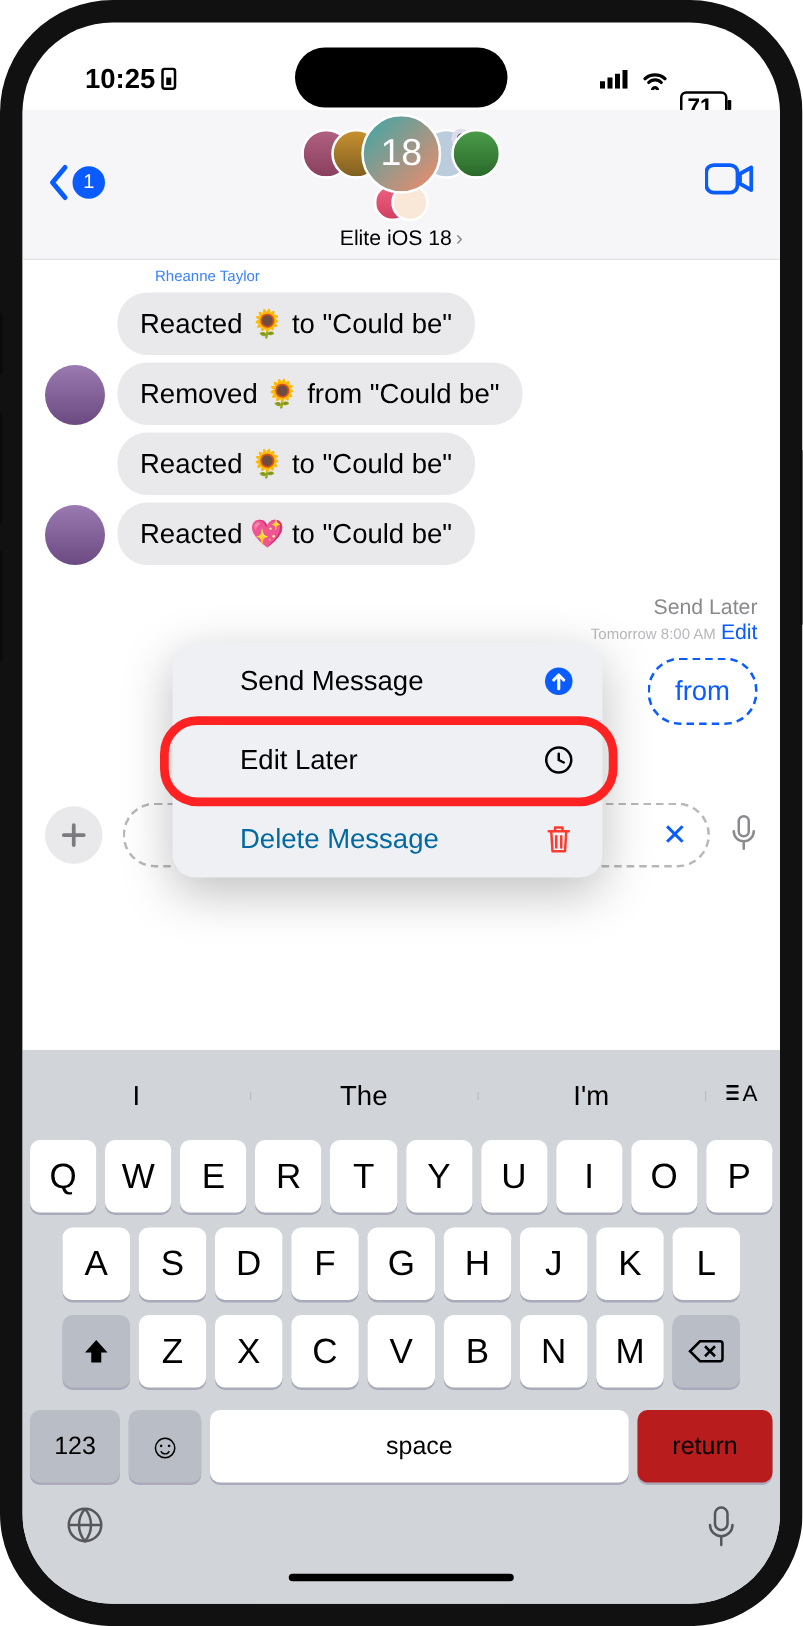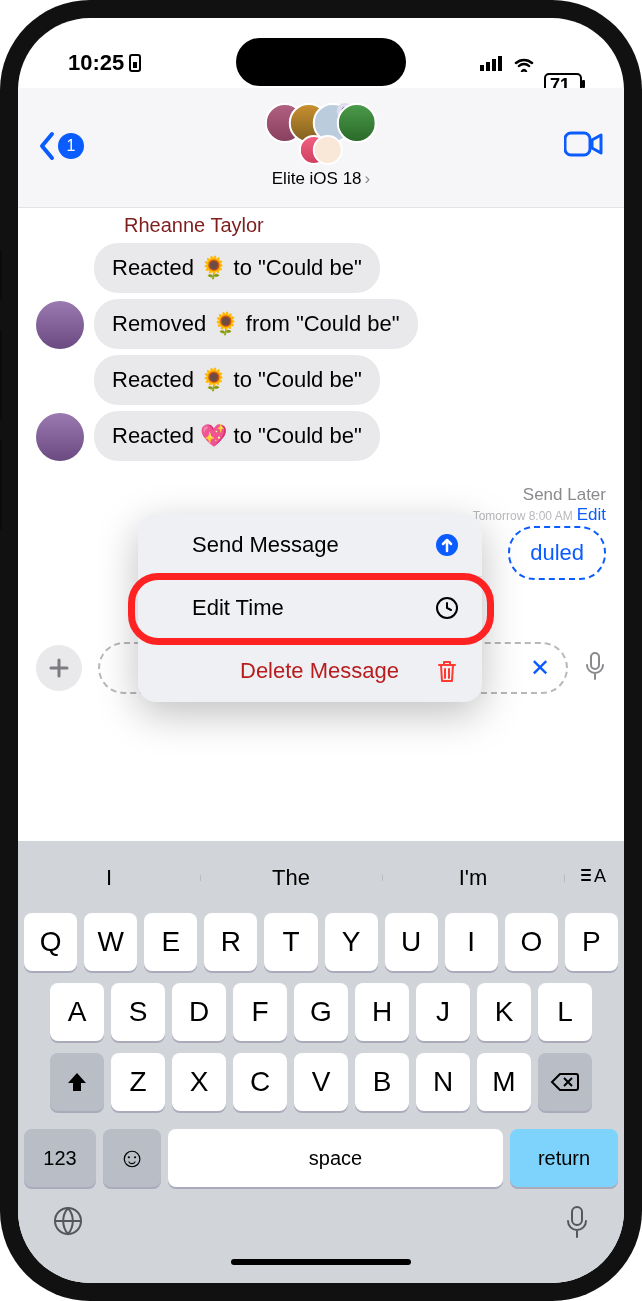--- a/index.html
+++ b/index.html
@@ -51,21 +51,21 @@
   .av-big { width:64px;height:64px;border-radius:50%; border:2px solid #fff; background:linear-gradient(135deg,#3aa7a8,#f48a6a); display:flex;align-items:center;justify-content:center;color:#fff;font-size:30px; font-weight:300; margin:0 -8px; z-index:3;}
   .av-s { width:40px;height:40px;border-radius:50%;border:2px solid #fff; margin:0 -8px; z-index:2;}
   .av-1{background:linear-gradient(#b06080,#8a4060);} .av-2{background:linear-gradient(#c89030,#806020);}
   .av-3{background:#bcd; position:relative;} .av-3::before{content:"C";font-size:11px;color:#555;position:absolute;top:-2px;right:-2px;background:#dde;border-radius:50%;width:16px;height:16px;display:flex;align-items:center;justify-content:center;}
   .av-4{background:linear-gradient(#4a9a4a,#2a6a2a);} .av-5{background:linear-gradient(#f06080,#d04060);}
   .av-6{background:#f9e7d7;width:36px;height:36px;}
   .chat-name { font-size:17px; color:#000; margin-top:4px; display:flex; align-items:center; gap:3px;}
   .chat-name-chevron{color:#8a8a8e;}
 
   .conversation { flex:1; background:#fff; overflow:hidden; position:relative; padding: 6px 18px 0 18px;}
-  .sender-name { font-size:20px; color:#7f1d1d; margin-left:88px; }
+  .sender-name { font-size:12px; color:#3b82f6; margin-left:88px; }
   .msg-row { display:flex; align-items:flex-end; gap:10px; margin:6px 0;}
   .msg-avatar { width:48px;height:48px;border-radius:50%; background:linear-gradient(#9a7ab0,#6a4a80); flex-shrink:0;}
   .msg-avatar.placeholder{visibility:hidden;}
   .bubble { background:#e9e9eb; color:#000; font-size:22px; padding:12px 18px; border-radius:24px; max-width:440px; }
 
   .send-later-block { text-align:right; margin-top:24px; }
   .sl-title { font-size:17px; color:#8a8a8e; }
   .sl-time { font-size:12px; color:#b8b8bc; }
   .sl-edit { color:#0a5cff; font-size:17px; margin-left:4px;}
 
@@ -76,21 +76,21 @@
   }
 
   .context-menu {
     position:absolute; left:120px; top:306px; width:344px;
     background:#eef0f4; border-radius:18px;
     box-shadow: 0 12px 40px rgba(0,0,0,0.25);
     z-index:5; overflow:hidden;padding-left:32px;
   }
   .menu-item { display:flex; justify-content:space-between; align-items:center; padding:18px 22px; font-size:22px;}
   .menu-sep { height:1px; background:#d4d6da; margin:0;}
-  .menu-item.delete { color:#b91c1c;margin-left:48px; }
+  .menu-item.delete { color:#0369a1; }
   .menu-icon { width:26px; display:flex; justify-content:center; }
 
   .red-callout {
     position:absolute; left:110px; top:365px; width:366px; height:72px;
     border:7px solid #f22; border-radius:30px; z-index:6; pointer-events:none;
   }
 
   .input-bar {
     position:absolute; left:18px; right:18px; top:434px;
     display:flex; align-items:center; gap:16px;
@@ -112,21 +112,21 @@
   .krow.top .key { width:54px; }
   .krow.mid .key { width:54px; }
   .krow.bot .key { width:54px; }
   .key.wide { width:72px; background:#b9bdc6; }
   .key.wide svg { display:block;}
   .ctrl-row { display:flex; gap:7px; padding:0 6px; margin-bottom:10px;}
   .ctrl-row .key { height:58px;}
   .k123 { width:72px; background:#b9bdc6; font-size:20px;}
   .kemoji{width:58px; background:#b9bdc6;}
   .kspace{flex:1; background:#fff; font-size:20px;}
-  .kreturn{width:108px; background:#7dd3fc; font-size:20px;}
+  .kreturn{width:108px; background:#b91c1c; font-size:20px;}
   .dock-row { display:flex; justify-content:space-between; padding:8px 34px 0;}
   .dock-icon{color:#56575b;}
   .home-indicator{width:180px;height:6px;background:#000;border-radius:4px;margin:16px auto 10px;}
 
   .side-btn{position:absolute;background:#0b0b0b;border-radius:4px;}
   .sb1{left:-4px;top:250px;width:6px;height:50px;}
   .sb2{left:-4px;top:330px;width:6px;height:90px;}
   .sb3{left:-4px;top:440px;width:6px;height:90px;}
   .sb4{right:-4px;top:360px;width:6px;height:140px;}
 </style>
@@ -173,20 +173,21 @@
       <div class="back-btn">
         <svg width="18" height="30" viewBox="0 0 18 30">
             <path d="M14 3 L4 15 L14 27" fill="none" stroke="#0a5cff" stroke-width="4" stroke-linecap="round" stroke-linejoin="round"></path>
           </svg>
         <span class="back-badge">1</span>
       </div>
       <div class="header-center">
         <div class="avatars">
           <div class="av-s av-1"></div>
             <div class="av-s av-2"></div>
+          <div class="av-big">18</div>
           <div class="av-s av-3"></div>
             <div class="av-s av-4"></div>
         </div>
         <div style="display:flex;gap:-6px;margin-top:-8px;">
           <div class="av-s av-5" style="width:30px;height:30px;"></div>
           <div class="av-s av-6" style="width:30px;height:30px;"></div>
         </div>
         <div class="chat-name">
             <span>Elite iOS 18</span>
             <span class="chat-name-chevron">›</span>
@@ -217,35 +218,35 @@
       <div class="msg-row">
           <div class="msg-avatar"></div>
           <div class="bubble">Reacted 💖 to "Could be"</div>
         </div>
 
       <div class="send-later-block">
         <div class="sl-title">Send Later</div>
         <div><span class="sl-time">Tomorrow 8:00 AM</span><span class="sl-edit">Edit</span></div>
       </div>
 
-      <div class="scheduled-bubble">duled</div>
+      <div class="scheduled-bubble">from</div>
 
       <div class="context-menu">
         <div class="menu-item">
           <span>Send Message</span>
           <span class="menu-icon">
               <svg width="24" height="24">
                 <circle cx="12" cy="12" r="11" fill="#0a5cff"></circle>
                 <path d="M12 18 V7 M8 11 L12 7 L16 11" stroke="#fff" stroke-width="2.5" fill="none" stroke-linecap="round" stroke-linejoin="round"></path>
               </svg>
             </span>
         </div>
         <div class="menu-sep"></div>
         <div class="menu-item">
-          <span>Edit Time</span>
+          <span>Edit Later</span>
           <span class="menu-icon">
               <svg width="24" height="24">
                 <circle cx="12" cy="12" r="10" fill="none" stroke="#000" stroke-width="2"></circle>
                 <path d="M12 7 V12 L16 14" stroke="#000" stroke-width="2" fill="none" stroke-linecap="round"></path>
               </svg>
             </span>
         </div>
         <div class="menu-sep"></div>
         <div class="menu-item delete">
           <span>Delete Message</span>

